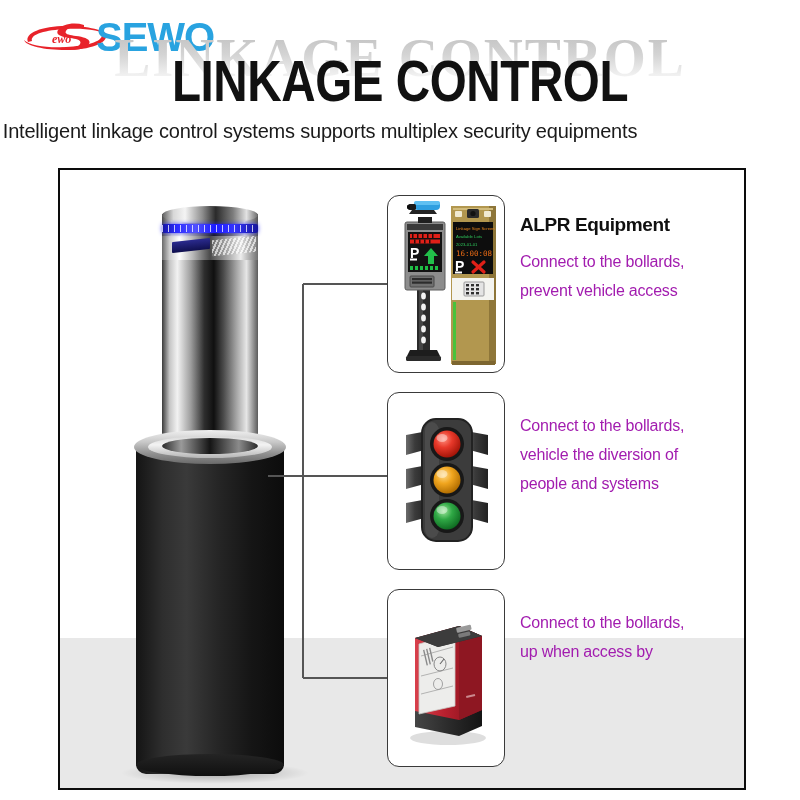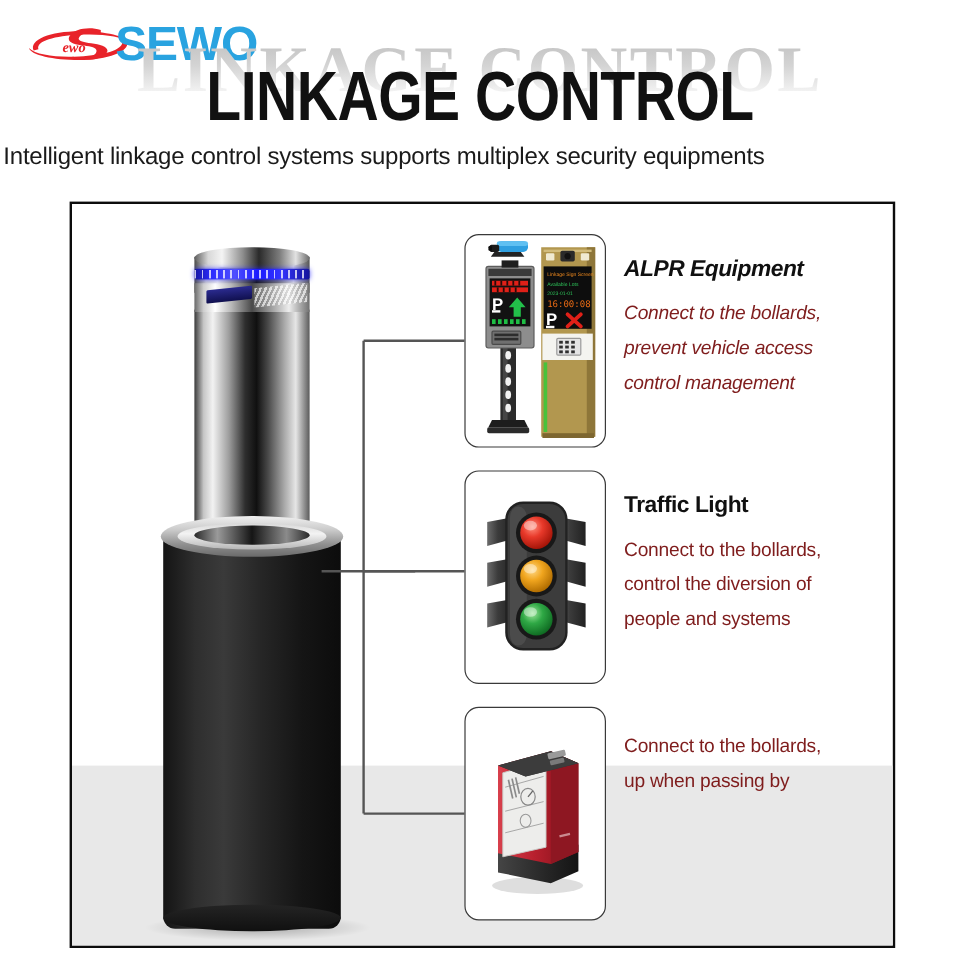--- a/index.html
+++ b/index.html
@@ -167,30 +167,30 @@
     border:1.5px solid #3a3a3a;
     border-radius:12px;
     background:#ffffff;
     z-index:10;
   }
   #box-0 { left:327px; top:25px; }
   #box-1 { left:327px; top:222px; }
   #box-2 { left:327px; top:419px; }
 
   .eq-text { position:absolute; left:460px; width:230px; z-index:10; }
-  #text-0 { top:44px;font-style:italic; }
+  #text-0 { top:44px; }
   #text-1 { top:241px; }
   #text-2 { top:438px; }
 
   .eq-title {
     font-size:19px; font-weight:700; color:#101010;
     letter-spacing:-0.4px; white-space:nowrap; margin-bottom:11px;
   }
   .eq-desc {
-    font-size:16px; color:#7f1d1d; line-height:29px; letter-spacing:-0.2px;
+    font-size:16px; color:#a21caf; line-height:29px; letter-spacing:-0.2px;
   }
 
   
   .alpr-art { position:absolute; left:0; top:0; width:118px; height:178px; }
 
   
   .tl-art { position:absolute; left:0; top:0; width:118px; height:178px; }
 
   
   .ld-art { position:absolute; left:0; top:0; width:118px; height:178px; }
@@ -357,21 +357,20 @@
         <rect x="64" y="165" width="43" height="4" fill="#7d6630"></rect>
       </g>
     </svg>
   </div>
 
   <div class="eq-text" id="text-0">
     <div class="eq-title">ALPR Equipment</div>
     <div class="eq-desc">
       <div>Connect to the bollards,</div>
       <div>prevent vehicle access</div>
-      <div>control management</div>
     </div>
   </div>
 
   <div class="eq-box" id="box-1">
     <svg class="tl-art" viewBox="0 0 118 178">
       <defs>
         <radialGradient id="gRed" cx="38%" cy="32%" r="70%">
           <stop offset="0%" stop-color="#ff8f7d"></stop>
             <stop offset="45%" stop-color="#e8392a"></stop>
             <stop offset="100%" stop-color="#a31408"></stop>
@@ -414,24 +413,23 @@
       <circle cx="59" cy="87" r="13.5" fill="url(#gAmb)"></circle>
       <circle cx="59" cy="123" r="13.5" fill="url(#gGrn)"></circle>
 
       <ellipse cx="54" cy="45" rx="5.5" ry="4" fill="#ffffff" opacity=".42"></ellipse>
       <ellipse cx="54" cy="81" rx="5.5" ry="4" fill="#ffffff" opacity=".42"></ellipse>
       <ellipse cx="54" cy="117" rx="5.5" ry="4" fill="#ffffff" opacity=".42"></ellipse>
     </svg>
   </div>
 
   <div class="eq-text" id="text-1">
-    <div class="eq-title">Traffic Light</div>
     <div class="eq-desc">
       <div>Connect to the bollards,</div>
-      <div>control the diversion of</div>
+      <div>vehicle the diversion of</div>
       <div>people and systems</div>
     </div>
   </div>
 
   <div class="eq-box" id="box-2">
     <svg class="ld-art" viewBox="0 0 118 178">
       <defs>
         <linearGradient id="ldRed" x1="0" y1="0" x2="1" y2="0">
           <stop offset="0%" stop-color="#d8404c"></stop>
             <stop offset="45%" stop-color="#b8202e"></stop>
@@ -483,17 +481,17 @@
       <rect x="68" y="38" width="15" height="5" rx="1" fill="#9a9a9a" transform="rotate(-13 68 38)"></rect>
       <rect x="70" y="44" width="12" height="4" rx="1" fill="#7a7a7a" transform="rotate(-13 70 44)"></rect>
 
       <rect x="78" y="106" width="9" height="2" fill="#d9a7ab" opacity=".8" transform="rotate(-13 78 106)"></rect>
     </svg>
   </div>
 
   <div class="eq-text" id="text-2">
     <div class="eq-desc">
       <div>Connect to the bollards,</div>
-      <div>up when passing by</div>
+      <div>up when access by</div>
     </div>
   </div>
 
 </div>
 
 </body></html>

